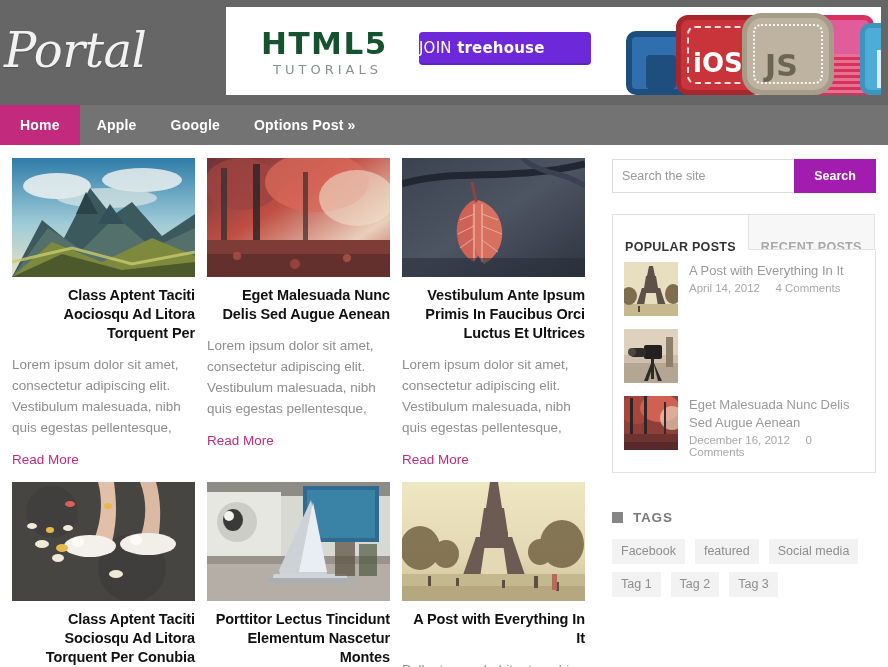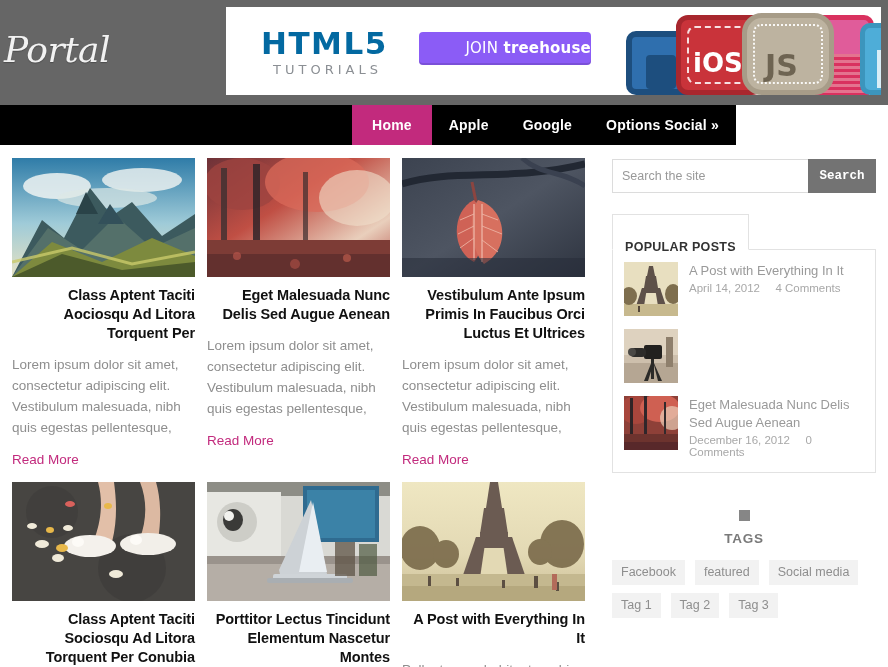--- a/index.html
+++ b/index.html
@@ -20,21 +20,21 @@
   }
   .logo {
     position: absolute;
     left: 0px;
     top: 14px;
     width: 184px;
     height: 72px;
     color: #f2f2f2;
     font-family: "DejaVu Serif", serif;
     font-style: italic;
-    font-size: 36px;
+    font-size: 48px;
     font-weight: 400;
     letter-spacing: -0.5px;
     line-height: 72px;
     padding-left: 4px;
     text-shadow: 0 1px 1px rgba(0,0,0,0.25);
     white-space: nowrap;
   }
   .banner {
     position: absolute;
     left: 226px;
@@ -50,42 +50,42 @@
     width: 378px; height: 88px;
     background: #ffffff;
   }
   .html5-word {
     position: absolute;
     left: 35px; top: 18px;
     font-family: "DejaVu Sans", sans-serif;
     font-weight: bold;
     font-size: 31px;
     letter-spacing: 1.5px;
-    color: #0369a1;
+    color: #14532d;
   }
   .html5-sub {
     position: absolute;
     left: 47px; top: 55px;
     font-family: "DejaVu Sans", sans-serif;
     font-size: 13px;
     letter-spacing: 4px;
     color: #8b8f94;
   }
   .treehouse-btn {
     position: absolute;
     left: 193px; top: 25px;
     width: 172px; height: 33px;
-    background: #8b5cf6;
+    background: #6d28d9;
     border-radius: 4px;
     box-shadow: inset 0 -2px 0 rgba(0,0,0,0.12);
     color: #ffffff;
     font-family: "DejaVu Sans", sans-serif;
     font-size: 15px;
     font-weight: bold;
-    text-align: right;
+    text-align: left;
     line-height: 33px;
     letter-spacing: 0.2px;
   }
   .treehouse-btn .join { font-weight: normal; }
   
   .badges { position: absolute; left: 378px; top: 0; width: 277px; height: 88px; overflow: hidden; }
   .bdg { position: absolute; margin-left: 20px; }
   .bdg-blue {
     left: 2px; top: 24px; width: 72px; height: 64px;
     background: #2f6fae; border: 6px solid #1d4e7e; border-radius: 10px;
@@ -116,26 +116,25 @@
   }
   .bdg-lblue .g { position:absolute; left: 12px; top: 22px; width: 44px; height: 38px;
     background:
       linear-gradient(to right, #d9eef7 0 12px, transparent 12px 18px, #d9eef7 18px 30px, transparent 30px 36px, #d9eef7 36px 48px);
     background-size: 100% 12px;
     background-repeat: repeat-y;
   }
 
   
   .nav {
-    width: 736px;
+    width: 888px;
     height: 40px;
-    background: #000000;
+    background: #737373;
     display: flex;
     align-items: stretch;
-    justify-content: flex-end;
   }
   .nav-item {
     display: flex; align-items: center;
     padding: 4px 17px;
     color: #ffffff;
     font-size: 14px;
     font-weight: bold;
     letter-spacing: 0.2px;
     cursor: pointer;
     white-space: nowrap;
@@ -209,27 +208,27 @@
     border-right: none;
     background: #ffffff;
     padding: 0 9px;
     font-size: 12.5px;
     color: #555;
     font-family: "Liberation Sans", sans-serif;
     outline: none;
   }
   .search-input::placeholder { color: #999999; }
   .search-btn {
-    width: 68px;
-    background: #737373;
+    width: 82px;
+    background: #a21caf;
     border: none;
     color: #ffffff;
     font-size: 12.5px;
     font-weight: bold;
-    font-family: Liberation Mono, monospace;
+    font-family: Liberation Sans, sans-serif;
     cursor: pointer;
   }
 
   .tabs-widget { margin-top: 21px; width: 264px; }
   .tabs-row { display: flex; }
   .tab {
     height: 31px;
     line-height: 31px;
     padding: 17px 12px;
     font-size: 12.5px;
@@ -253,21 +252,21 @@
   .mini-thumb { width: 54px; height: 54px; flex: 0 0 54px; overflow: hidden; }
   .mini-thumb svg { display: block; width: 54px; height: 54px; }
   .mini-body { flex: 1; min-width: 0; }
   .mini-title {
     font-size: 13px; line-height: 18px; color: #9a9a9a; cursor: pointer;
   }
   .mini-meta { margin-top: 2px; font-size: 11.5px; color: #a8a8a8; }
   .mini-meta .sep { display: inline-block; width: 9px; }
 
   .tags-widget { margin-top: 37px; width: 264px; }
-  .widget-head { display: flex; align-items: center; gap: 10px; flex-direction: column; }
+  .widget-head { display: flex; align-items: center; gap: 10px; }
   .widget-bullet { width: 11px; height: 11px; background: #868686; display:block; }
   .widget-title { font-size: 13.5px; font-weight: bold; letter-spacing: 0.8px; color: #7a7a7a; }
   .tag-list { margin-top: 14px; display: flex; flex-wrap: wrap; gap: 8px 10px; }
   .tag {
     background: #f2f2f2;
     color: #8e8e8e;
     font-size: 12.5px;
     padding: 5px 9px;
     cursor: pointer;
     line-height: 15px;
@@ -307,21 +306,21 @@
         <div class="lbl">JS</div>
       </div>
     </div>
   </div>
 </div>
 
 <nav class="nav">
   <div class="nav-item active">Home</div>
   <div class="nav-item">Apple</div>
   <div class="nav-item">Google</div>
-  <div class="nav-item">Options Social »</div>
+  <div class="nav-item">Options Post »</div>
 </nav>
 
 <div class="wrap">
 
   <div class="main">
 
     <article class="post">
       <a class="post-thumb">
         <svg viewBox="0 0 183 119" preserveAspectRatio="none">
           <defs>
@@ -517,20 +516,21 @@
   <aside class="sidebar">
 
     <form class="searchbar">
       <input class="search-input" type="text" placeholder="Search the site" style="">
       <button class="search-btn" type="button">Search</button>
     </form>
 
     <div class="tabs-widget">
       <div class="tabs-row">
         <div class="tab active">POPULAR POSTS</div>
+        <div class="tab inactive">RECENT POSTS</div>
       </div>
       <div class="tab-panel">
 
         <div class="mini-post">
           <a class="mini-thumb">
             <svg viewBox="0 0 54 54" preserveAspectRatio="none">
               <rect width="54" height="54" fill="#e8dfc0"></rect>
               <g fill="#5e5149">
                 <polygon points="25,4 29,4 31,14 23,14"></polygon>
                 <polygon points="22,14 32,14 34,26 20,26"></polygon>

